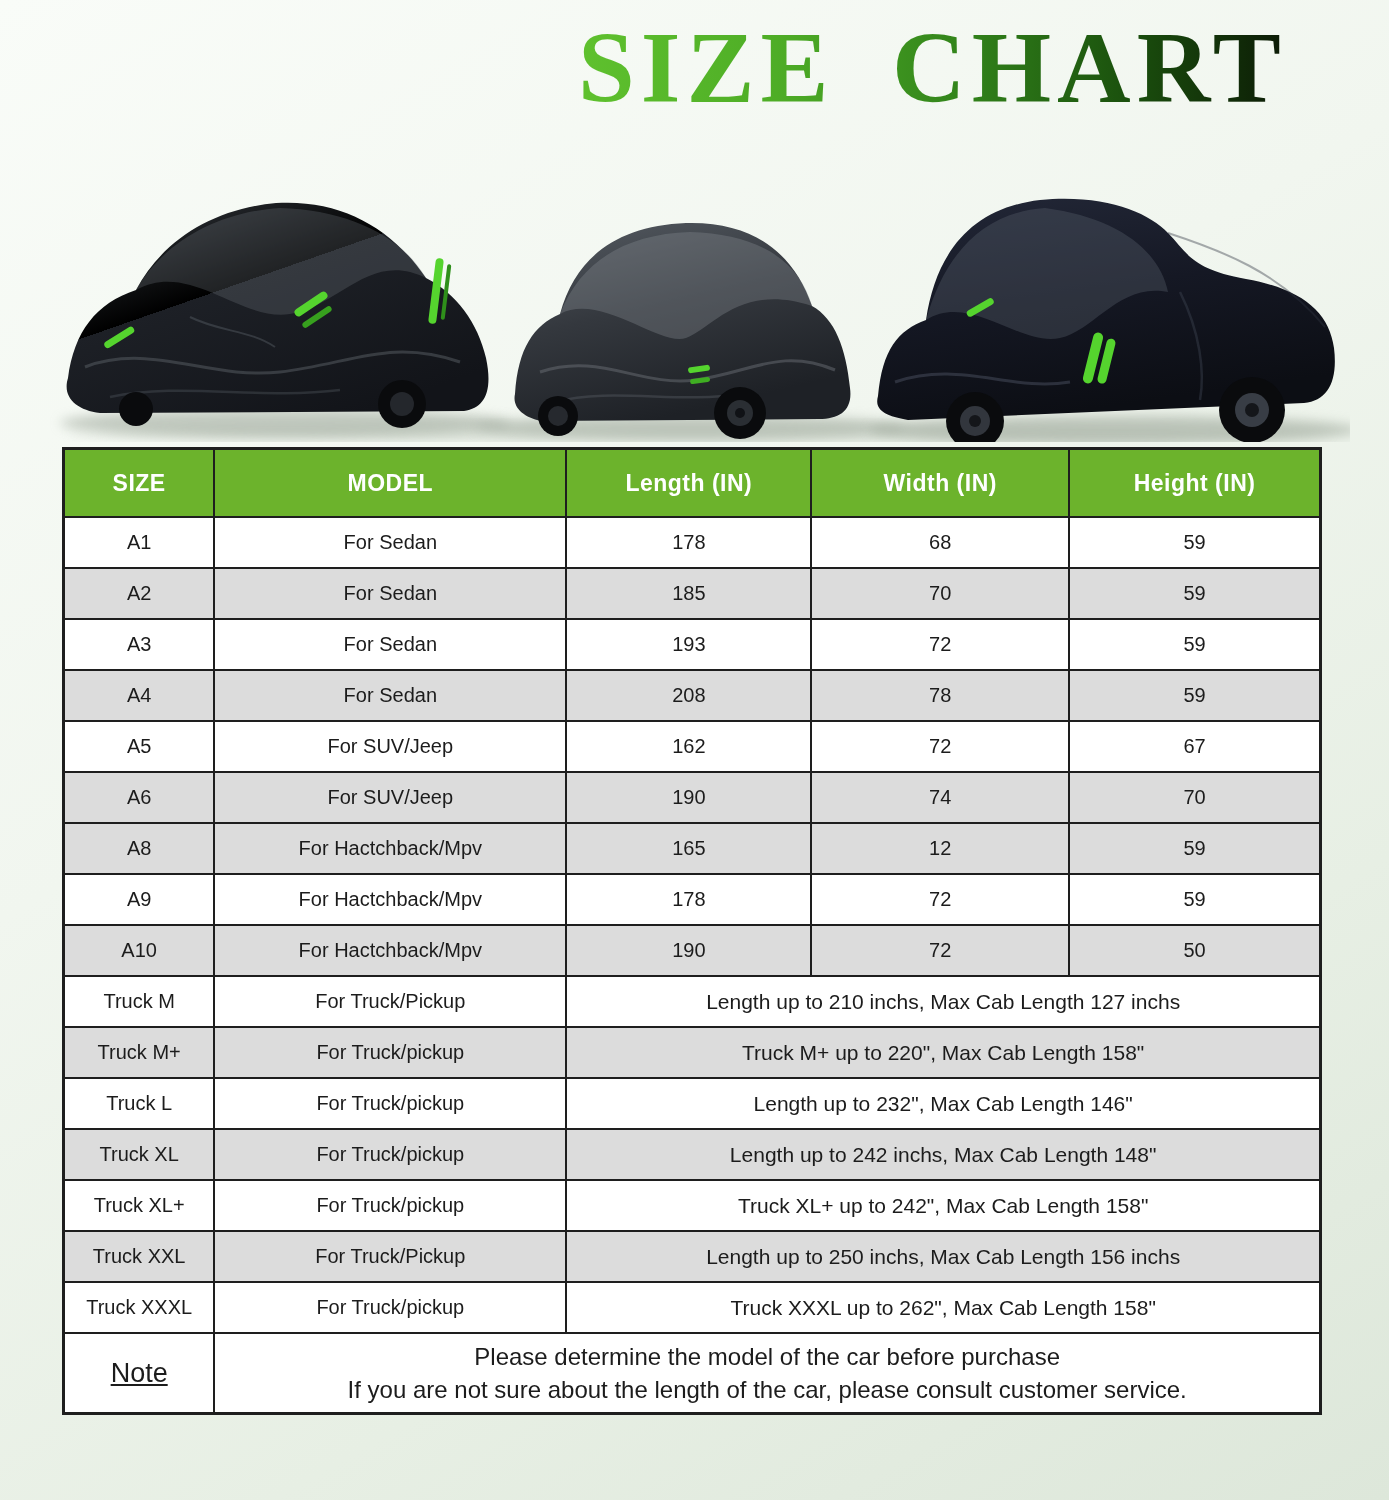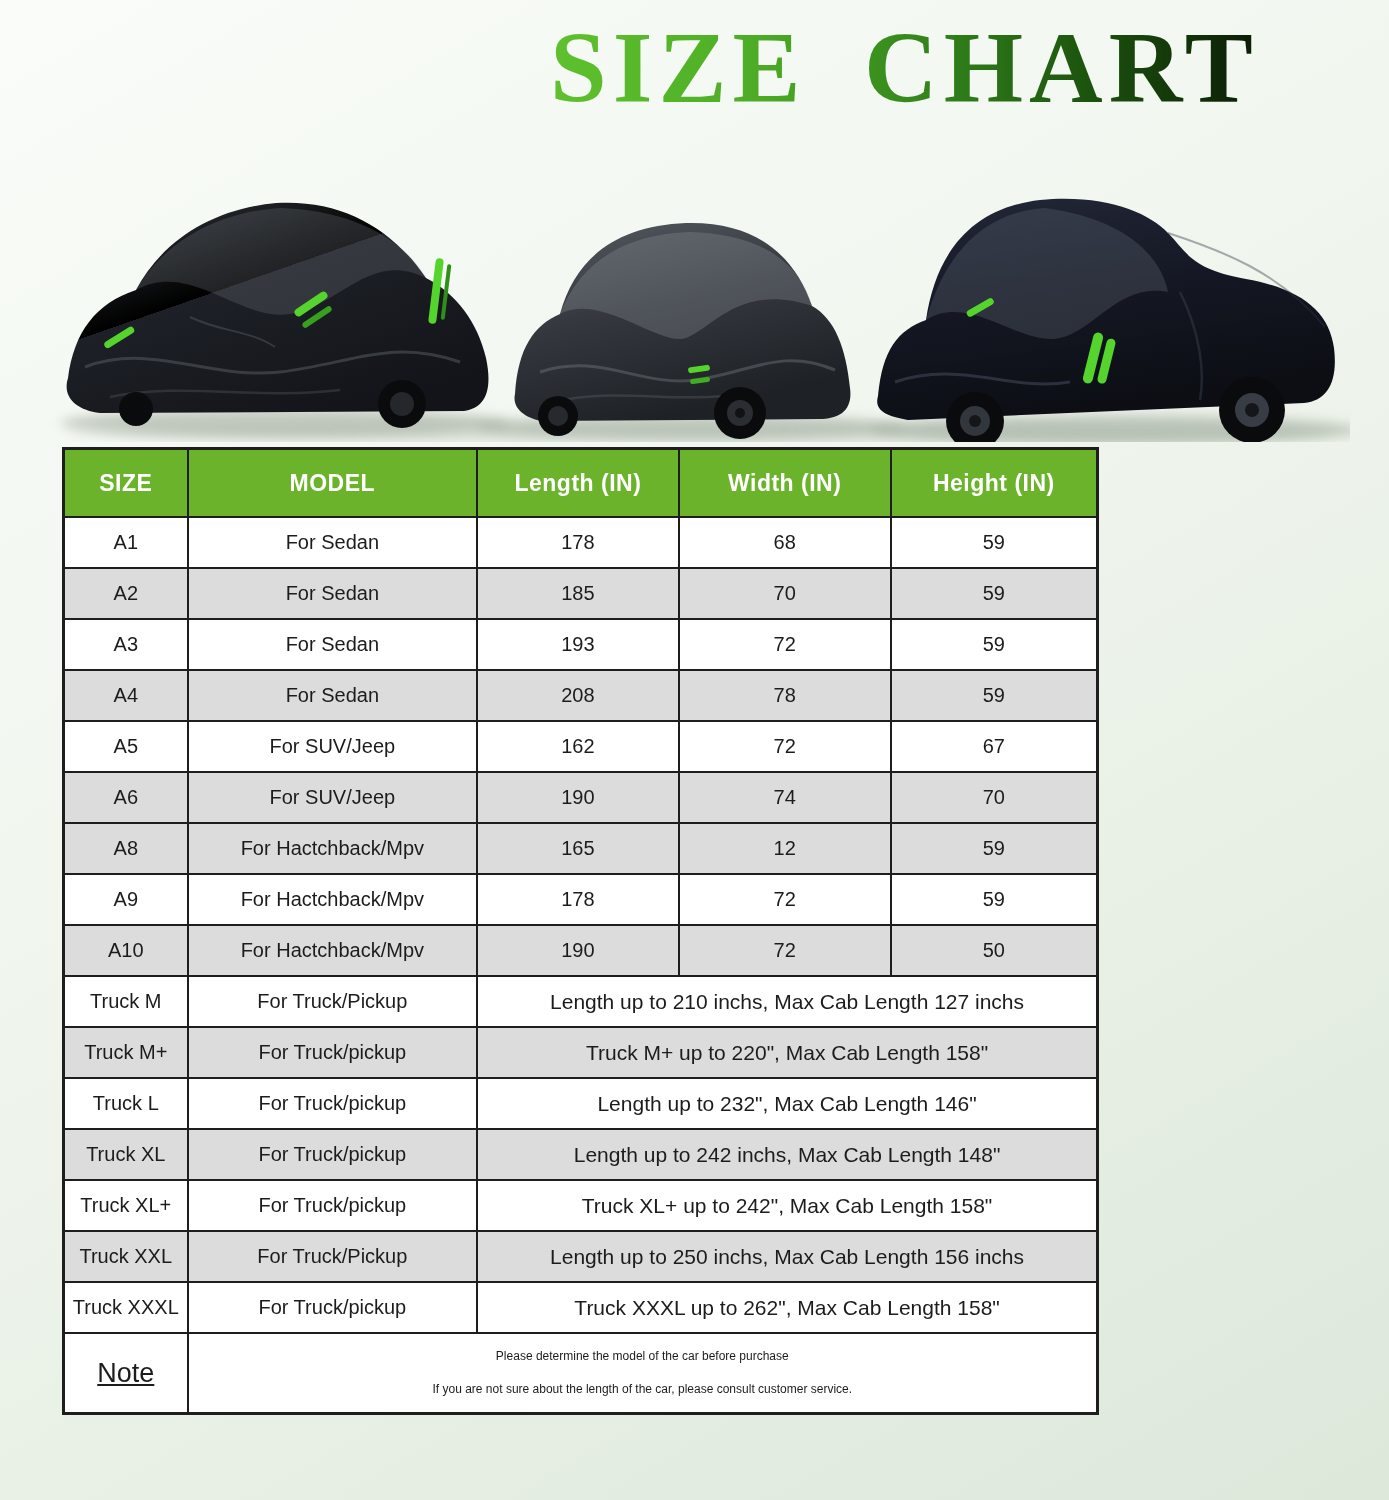--- a/index.html
+++ b/index.html
@@ -2,45 +2,45 @@
 <html><head>
 <meta charset="utf-8">
 <style>
   html,body{margin:0;padding:0;}
   body{
     width:1389px;height:1500px;position:relative;overflow:hidden;
     font-family:"Liberation Sans",sans-serif;
     background:linear-gradient(150deg,#f9fcf8 0%,#f1f6ef 40%,#e7efe4 72%,#dde7da 100%);
   }
   .page-title{
-    position:absolute;top:16px;left:550px;white-space:nowrap;
+    position:absolute;top:16px;left:578px;white-space:nowrap;
     font-family:"Liberation Serif",serif;font-weight:bold;
     font-size:102px;line-height:1.02;letter-spacing:6px;word-spacing:26px;
     background:linear-gradient(90deg,#5fc12e 0%,#4ead26 28%,#31821a 55%,#1a4f0d 78%,#0c1a06 100%);
     -webkit-background-clip:text;background-clip:text;color:transparent;text-align:center;
   }
   .hero{position:absolute;top:142px;left:40px;width:1310px;height:300px;}
   .size-table{
-    position:absolute;top:447px;left:62px;width:1037px;
+    position:absolute;top:447px;left:62px;width:1260px;
     border-collapse:collapse;table-layout:fixed;
     background:#ffffff;border:3px solid #1e1e1e;
   }
   .size-table th,.size-table td{
     border:2px solid #1e1e1e;text-align:center;vertical-align:middle;
     padding:0;color:#1c1c1c;overflow:hidden;
   }
   .size-table th{
     background:#6cb32c;color:#ffffff;height:66px;
     font-size:23px;font-weight:bold;letter-spacing:.5px;
   }
   .size-table td{height:49px;font-size:20px;}
   .size-table td.span-cell{font-size:21px;}
   .size-table tr.alt td{background:#dcdcdc;margin-top:29px;}
   .size-table td.note-label{font-size:27px;height:78px;text-decoration:underline;}
-  .note-line{font-size:12px;line-height:33px;}
+  .note-line{font-size:24px;line-height:33px;}
   .col-size{width:12%;} .col-model{width:28%;} .col-len{width:19.5%;}
   .col-wid{width:20.5%;} .col-hei{width:20%;}
 </style>
 </head>
 <body>
 
 <div class="page-title">SIZE CHART</div>
 
 <svg class="hero" viewBox="0 0 1310 300" xmlns="http://www.w3.org/2000/svg" aria-hidden="true">
   <defs>

